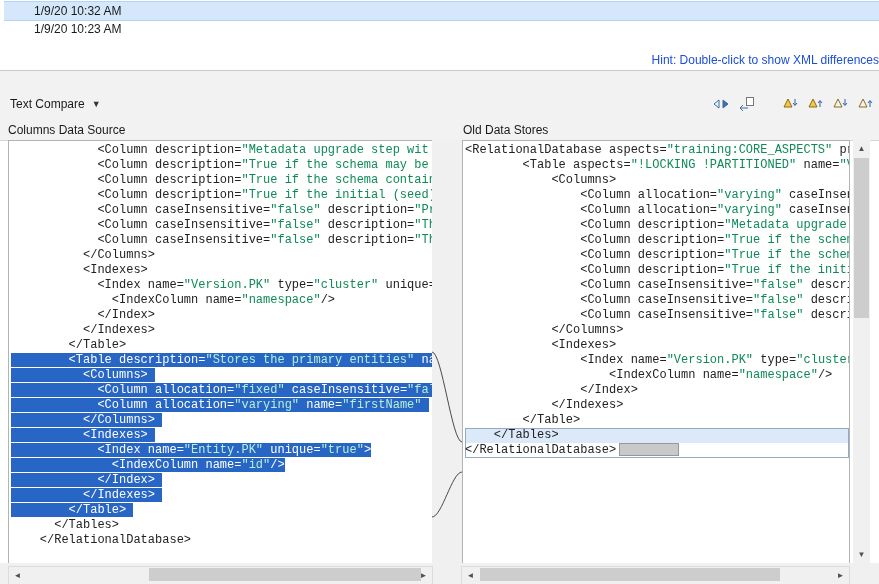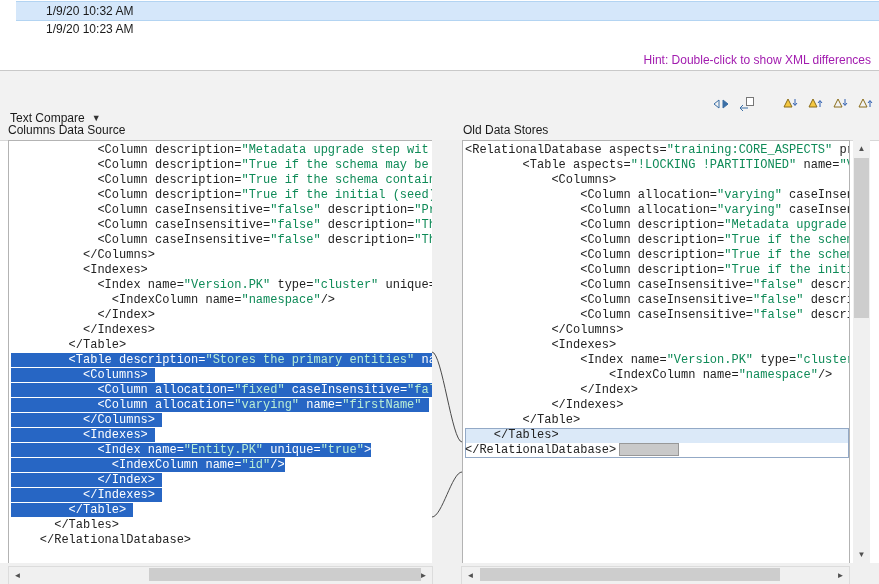--- a/index.html
+++ b/index.html
@@ -1,28 +1,28 @@
 <!DOCTYPE html>
 <html><head>
 <meta charset="utf-8">
 <style>
   html,body{margin:0;padding:0;}
   .app{position:relative;width:879px;height:584px;background:#ffffff;overflow:hidden;
        font-family:"Liberation Sans", sans-serif;font-size:12px;color:#1a1a1a;}
 
   
-  .hrow{position:absolute;left:16px;right:0;height:18px;padding-left:30px;display:flex;align-items:center;}
+  .hrow{position:absolute;left:4px;right:0;height:18px;padding-left:30px;display:flex;align-items:center;}
   .hrow.selected{background:#d5e7fa;border-top:1px solid #b3d4f2;border-bottom:1px solid #b3d4f2;}
 
   .hintbar{position:absolute;left:0;right:0;top:50px;height:20px;background:#ffffff;border-bottom:1px solid #c9c9c9;}
-  .hinttext{position:absolute;right:8px;top:3px;color:#a21caf;}
+  .hinttext{position:absolute;right:0;top:3px;color:#1d4ed8;}
 
   
   .chrome{position:absolute;left:0;right:0;top:71px;height:69px;background:#f2f2f2;border-bottom:1px solid #d7d7d7;}
-  .mode{position:absolute;left:10px;top:40px;display:flex;align-items:center;gap:7px;cursor:default;}
+  .mode{position:absolute;left:10px;top:26px;display:flex;align-items:center;gap:7px;cursor:default;}
   .mode .caret{font-size:9px;color:#333;}
   .tools{position:absolute;right:4px;top:24px;display:flex;align-items:center;gap:5px;}
   .tool{width:20px;height:17px;display:flex;align-items:center;justify-content:center;}
   .toolgap{width:14px;}
   .htitle{position:absolute;top:52px;color:#1a1a1a;}
   .htitle.l{left:8px;} .htitle.r{left:463px;}
 
   
   .pane{position:absolute;top:140px;height:423px;background:#ffffff;border:1px solid #b3b3b3;overflow:hidden;
         font-family:"Liberation Mono","DejaVu Sans Mono",monospace;font-size:12px;}

